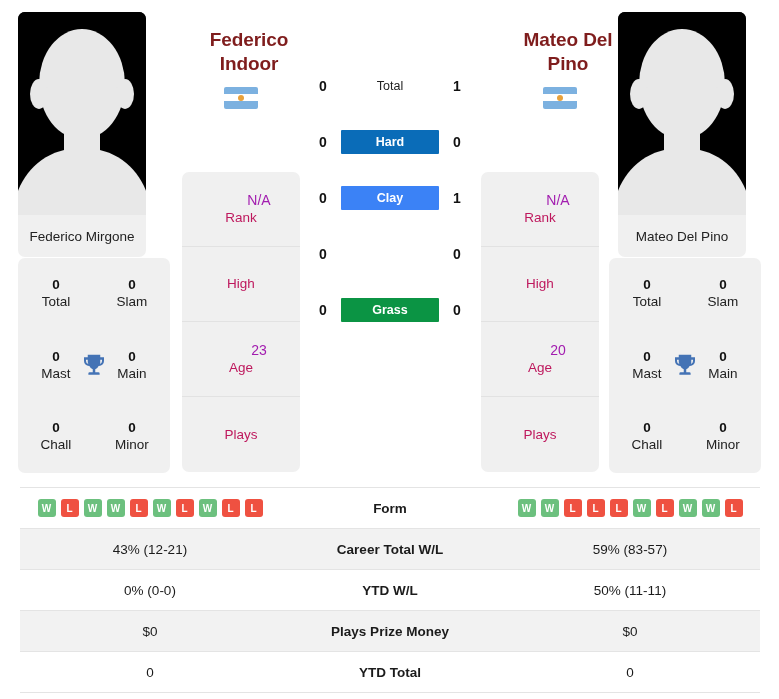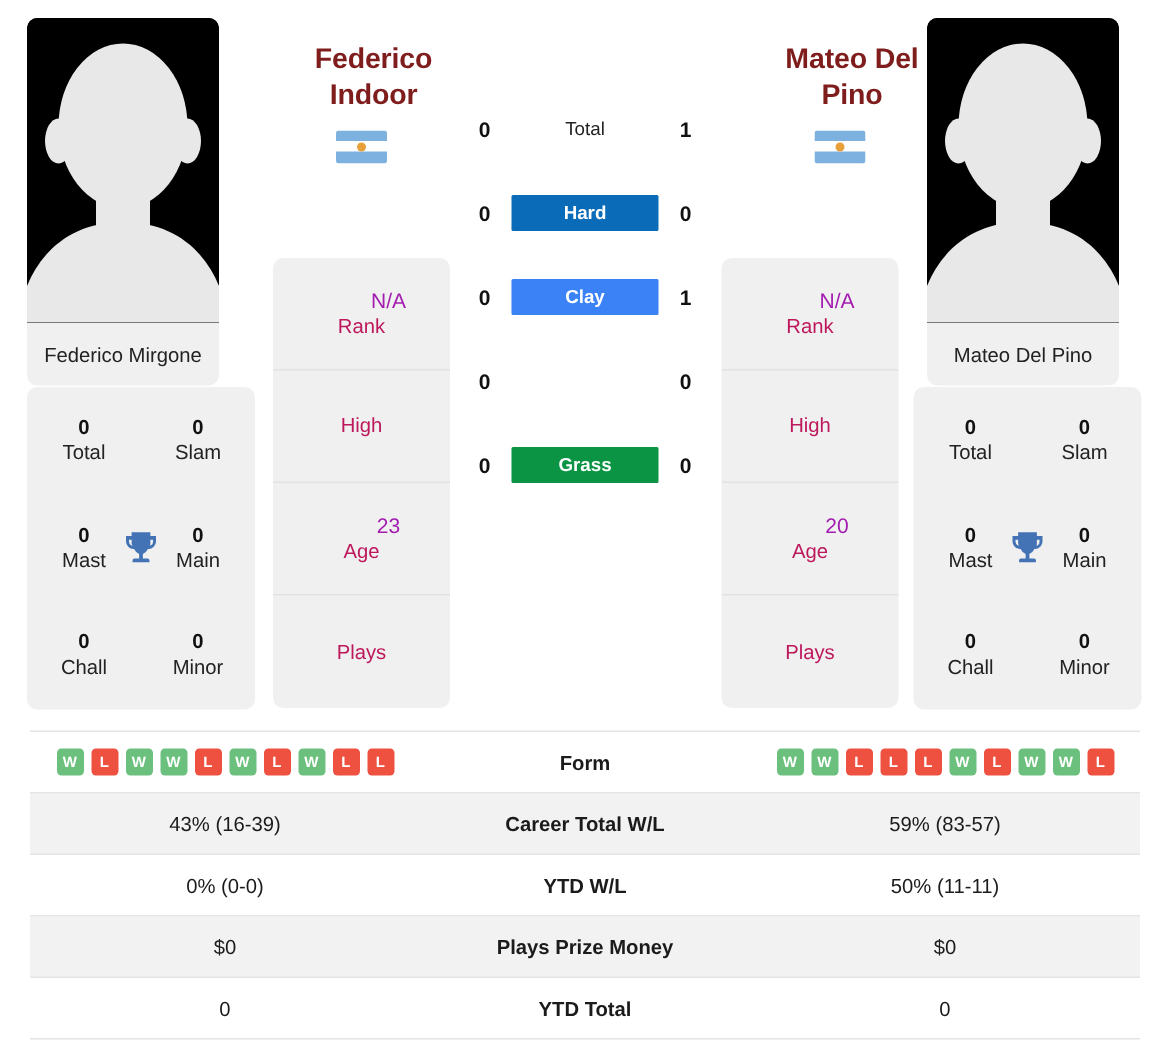--- a/index.html
+++ b/index.html
@@ -485,21 +485,21 @@
               <div class="form-chip l">L</div>
               <div class="form-chip w">W</div>
               <div class="form-chip l">L</div>
               <div class="form-chip w">W</div>
               <div class="form-chip w">W</div>
               <div class="form-chip l">L</div>
             </div>
           </td>
         </tr>
         <tr class="alt">
-          <td class="side">43% (16-39)</td>
+          <td class="side">43% (12-21)</td>
           <td class="label">Career Total W/L</td>
           <td class="side">59% (83-57)</td>
         </tr>
         <tr>
           <td class="side">0% (0-0)</td>
           <td class="label">YTD W/L</td>
           <td class="side">50% (11-11)</td>
         </tr>
         <tr class="alt">
           <td class="side">$0</td>

